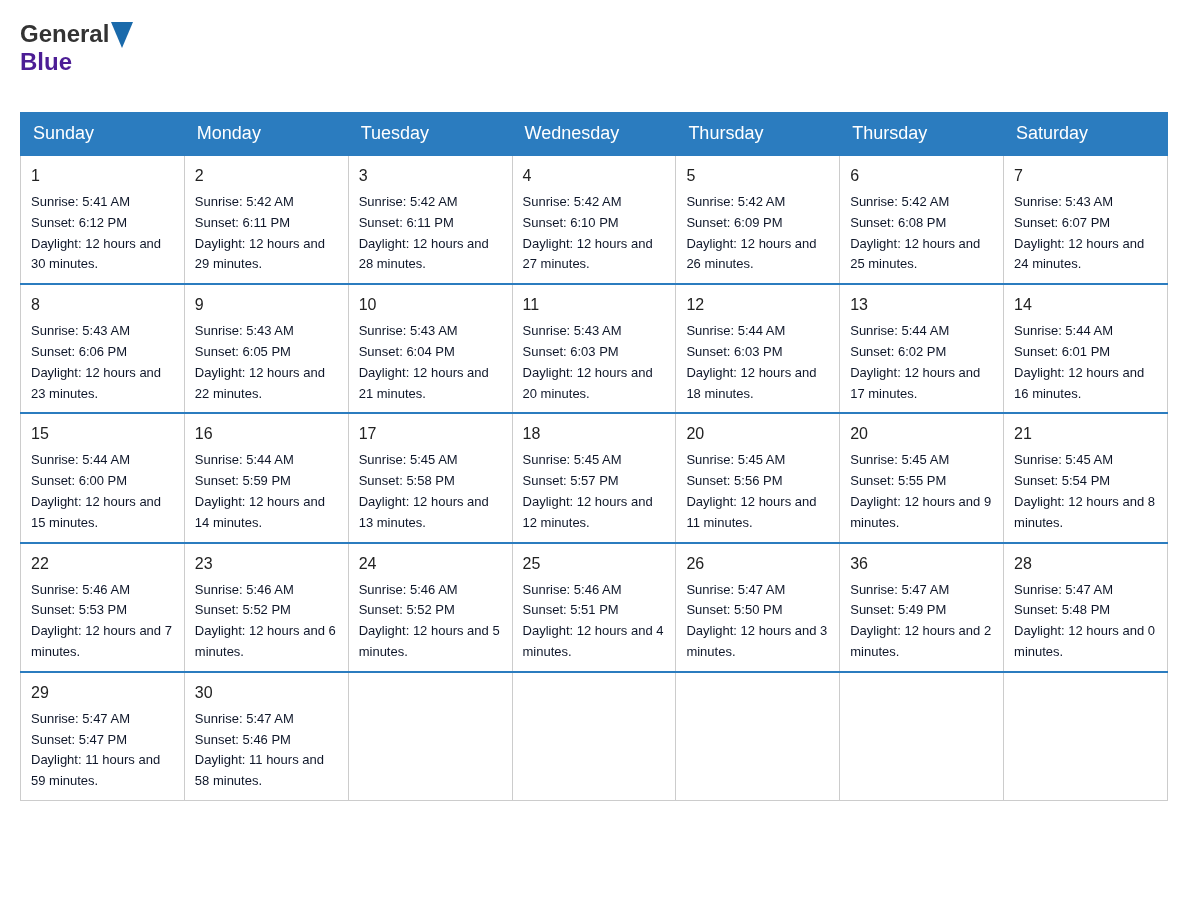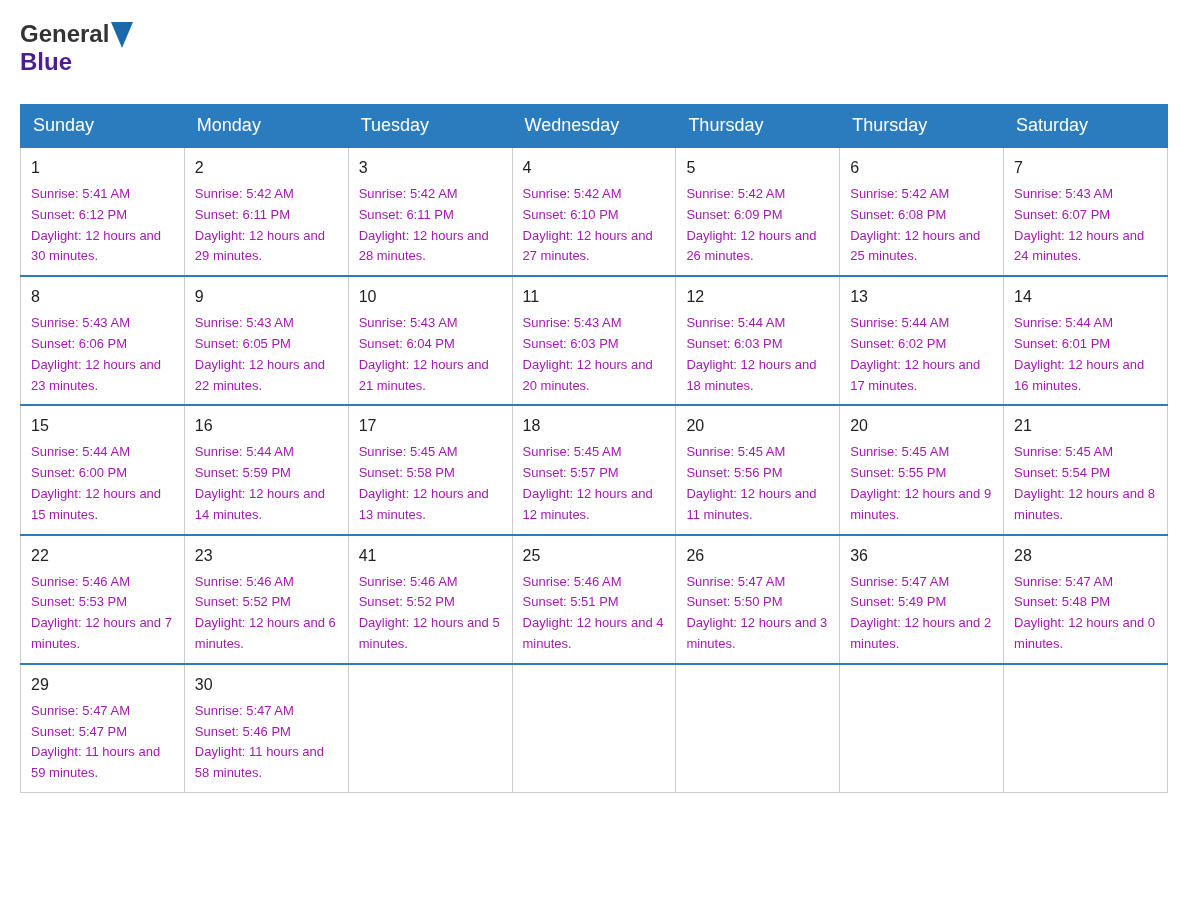--- a/index.html
+++ b/index.html
@@ -7,21 +7,21 @@
       font-family: Arial, sans-serif;
       background: #fff;
       width: 1188px;
       min-height: 918px;
       padding: 20px;
     }
     .header {
       display: flex;
       justify-content: space-between;
       align-items: flex-start;
-      margin-bottom: 28px;
+      margin-bottom: 36px;
     }
     .title-section {
       text-align: right;
     }
     .month-title {
       font-size: 52px;
       font-weight: bold;
       color: #222;
       line-height: 1;
     }
@@ -63,21 +63,21 @@
     }
     .day-number {
       font-size: 16px;
       font-weight: normal;
       color: #222;
       display: block;
       margin-bottom: 4px;
     }
     .day-info {
       font-size: 13px;
-      color: #a21caf;
+      color: #0f172a;
       line-height: 1.6;
     }
     .empty-cell {
       background: #fff;
     }
     .logo-container {
       display: flex;
       flex-direction: column;
       align-items: flex-start;
     }
@@ -213,21 +213,21 @@
       <tr>
         <td>
         <span class="day-number">22</span>
         <span class="day-info">Sunrise: 5:46 AM<br>Sunset: 5:53 PM<br>Daylight: 12 hours and 7 minutes.</span>
       </td>
         <td>
         <span class="day-number">23</span>
         <span class="day-info">Sunrise: 5:46 AM<br>Sunset: 5:52 PM<br>Daylight: 12 hours and 6 minutes.</span>
       </td>
         <td>
-        <span class="day-number">41</span>
+        <span class="day-number">24</span>
         <span class="day-info">Sunrise: 5:46 AM<br>Sunset: 5:52 PM<br>Daylight: 12 hours and 5 minutes.</span>
       </td>
         <td>
         <span class="day-number">25</span>
         <span class="day-info">Sunrise: 5:46 AM<br>Sunset: 5:51 PM<br>Daylight: 12 hours and 4 minutes.</span>
       </td>
         <td>
         <span class="day-number">26</span>
         <span class="day-info">Sunrise: 5:47 AM<br>Sunset: 5:50 PM<br>Daylight: 12 hours and 3 minutes.</span>
       </td>

